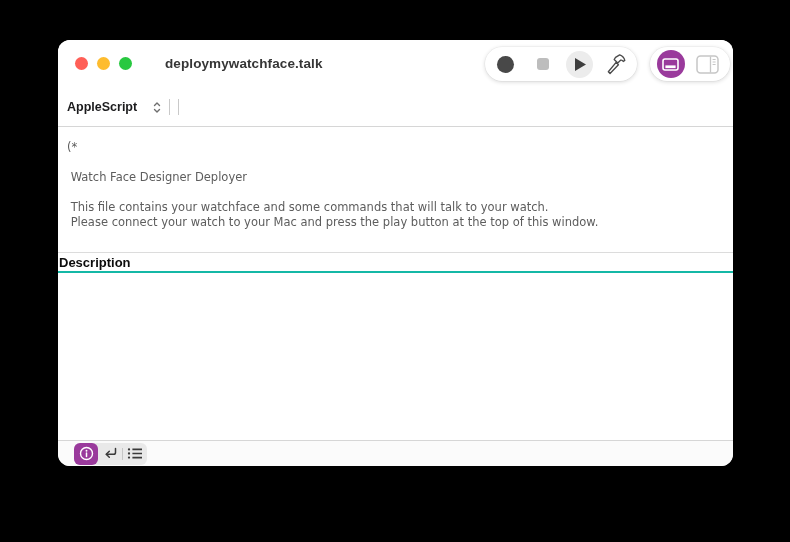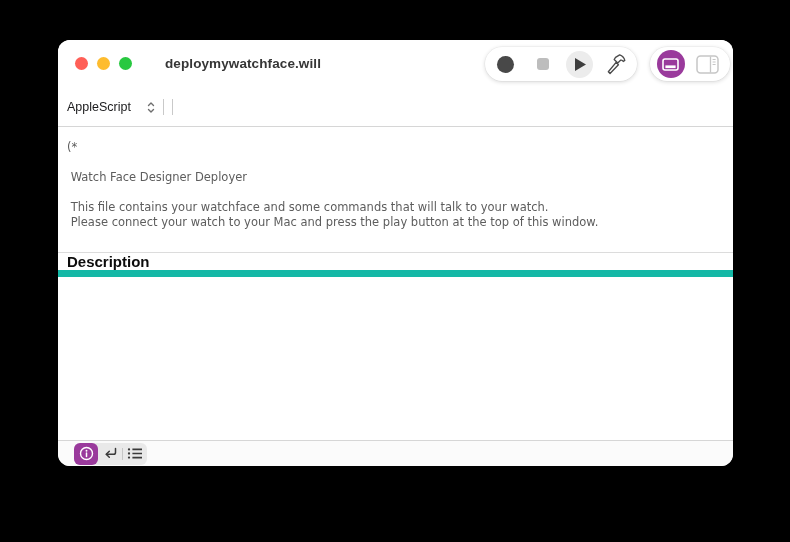--- a/index.html
+++ b/index.html
@@ -61,44 +61,44 @@
   
   .navbar {
     flex: 0 0 39px;
     border-bottom: 1px solid #d6d6d6;
     display: flex; align-items: center;
     padding-left: 9px; gap: 8px;
     background: #fff;
   }
   .popup {
     display: flex; align-items: center; gap: 16px;
-    font-size: 12.5px; color: #1b1b1d; border: none; background: none; cursor: default;
+    font-size: 12.5px; color: #1b1b1d; border: none; background: none; cursor: default; font-weight: bold;
   }
   .vdiv { width: 1px; height: 16px; background: #c9c9c9; }
 
   
   .editor {
     flex: 0 0 125px;
     padding: 13px 9px 0 9px;
     font-family: "DejaVu Sans", sans-serif;
     font-size: 11.5px; line-height: 15px;
     color: #5d5d5d;
     white-space: pre-wrap;
     background: #fff;
     overflow: hidden;
   }
 
   
   .desc-header {
     flex: 0 0 21px;
     border-top: 1px solid #dcdcdc;
-    border-bottom: 7px solid #14b8a6;
-    display: flex; align-items: center;
-    padding-left: 9px;
-    font-size: 15px; font-weight: bold; color: #0c0c0c;
+    border-bottom: 2px solid #14b8a6;
+    display: flex; align-items: center;
+    padding-left: 1px;
+    font-size: 13px; font-weight: bold; color: #0c0c0c;
     background: #fff;
   }
   .desc-body { flex: 1; background: #fff; }
 
   
   .bottombar {
     flex: 0 0 26px;
     border-top: 1px solid #d6d6d6;
     background: #fbfbfb;
     display: flex; align-items: center;
@@ -119,21 +119,21 @@
 <body>
 
 <div class="window">
 
   <div class="titlebar">
     <div class="traffic">
       <div class="tl red"></div>
       <div class="tl yellow"></div>
       <div class="tl green"></div>
     </div>
-    <div class="window-title">deploymywatchface.will</div>
+    <div class="window-title">deploymywatchface.talk</div>
 
     <div class="pill run-group">
       <button class="tb-btn">
         <span class="record-dot"></span>
       </button>
       <button class="tb-btn">
         <span class="stop-square"></span>
       </button>
       <button class="tb-btn">
         <span class="play-circle">

